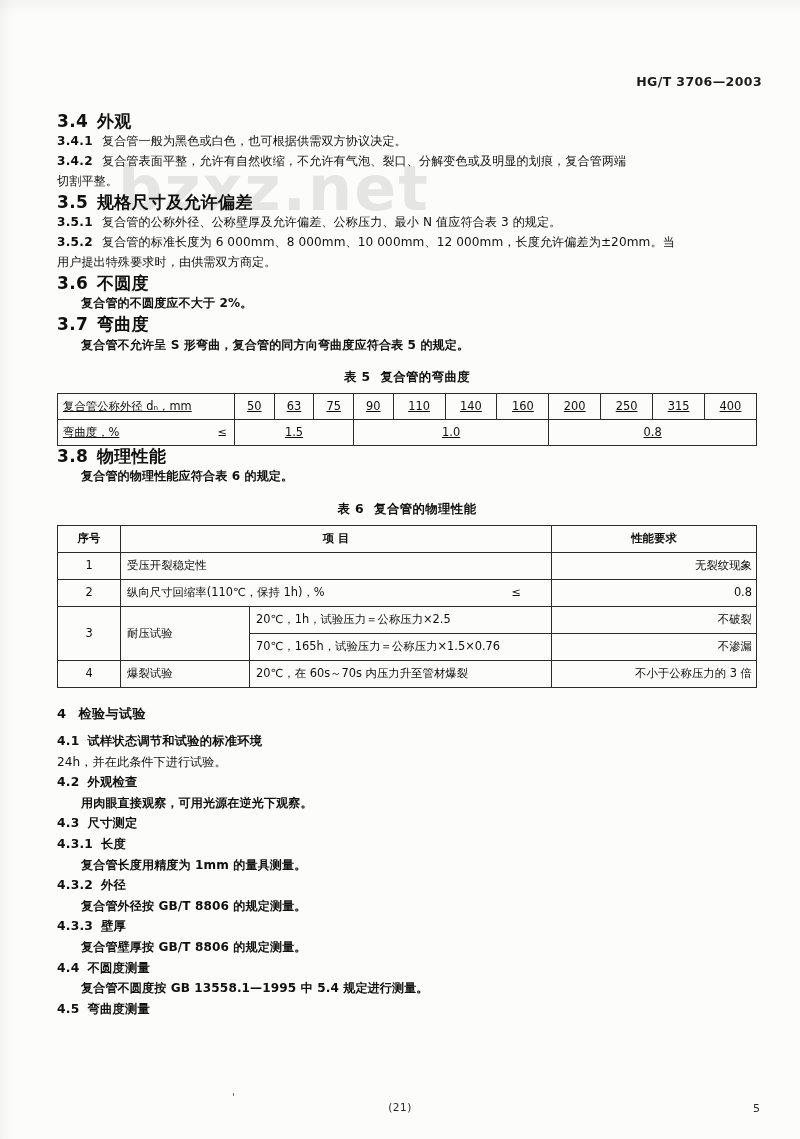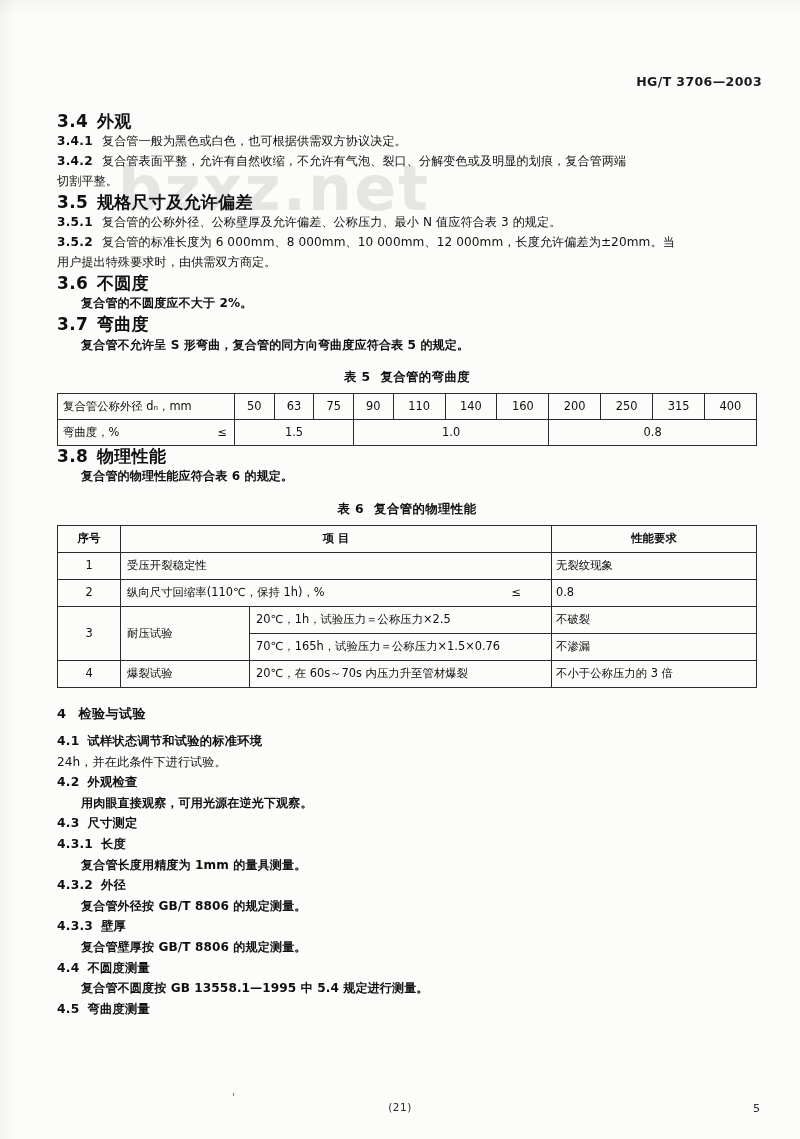--- a/index.html
+++ b/index.html
@@ -119,36 +119,36 @@
     width: 100%;
     font-size: 11.4px;
     color: #0d0d0d;
   }
   table td, table th {
     border: 1px solid #2b2b2b;
     padding: 3px 4px;
     font-weight: normal;
     line-height: 15px;
   }
-  .t5 td { text-align: center; height: 19px; }
+  .t5 td { text-align: center; height: 19px; text-decoration: underline; }
   .t5 .rowhdr {
     text-align: left;
     padding-left: 5px;
     white-space: nowrap;
     width: 167px;
   }
   .t5 .rowhdr .unit {
     float: right;
     padding-right: 3px;
   }
   .t6 { font-size: 11.4px; }
   .t6 td { height: 20px; }
   .t6 .c-no { text-align: center; width: 54px; }
   .t6 .c-item { text-align: left; padding-left: 6px; }
-  .t6 .c-req { text-align: left; width: 196px; }
+  .t6 .c-req { text-align: right; width: 196px; }
   .t6 .hdr { text-align: center; font-weight: bold; }
   .t6 .le { float: right; padding-right: 26px; }
   .footer-page {
     position: absolute;
     left: 0; right: 0;
     bottom: 26px;
     text-align: center;
     font-size: 10.5px;
     color: #2a2a2a;
     letter-spacing: 0.5px;

